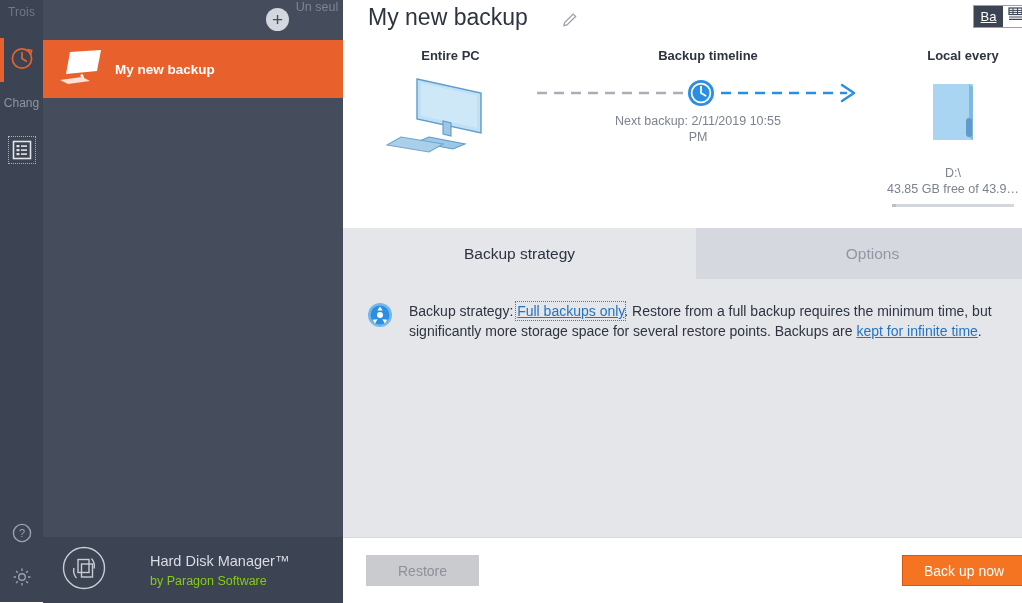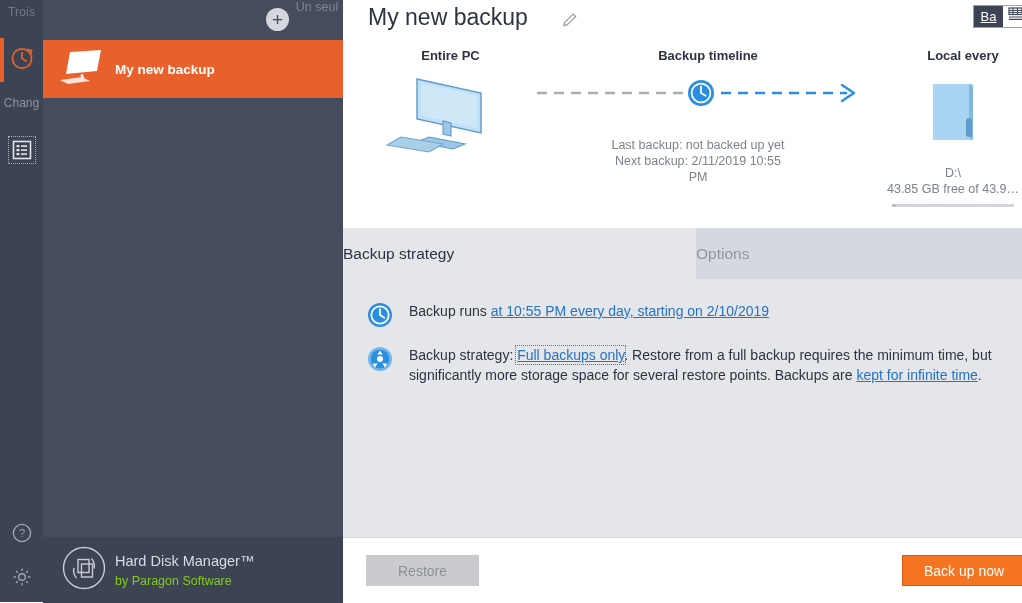--- a/index.html
+++ b/index.html
@@ -72,21 +72,21 @@
     display: flex; align-items: center; padding-left: 14px;
     position: relative; cursor: pointer;
   }
   .bi-icon { width: 58px; flex: 0 0 58px; }
   .bi-texts { display: flex; flex-direction: column; justify-content: center; }
   .bi-name { color: #ffffff; font-size: 13.5px; font-weight: bold; line-height: 19px; }
   .bi-sub  { color: #fbe0d4; font-size: 13px; line-height: 19px; }
 
   .sb-footer {
     position: absolute; left: 0; bottom: 0; width: 300px; height: 66px;
-    background: #3c4352; display: flex; align-items: center; padding-left: 18px;
+    background: #3c4352; display: flex; align-items: center; padding-left: 18px; gap: 35px;
   }
   .sb-logo { width: 54px; flex: 0 0 54px; }
   .sb-brand { display: flex; flex-direction: column; }
   .sb-brand-1 { color: #d9dce1; font-size: 14.5px; line-height: 21px; }
   .sb-brand-2 { color: #84cc16; font-size: 12.5px; line-height: 18px; }
 
   
   .main { flex: 1 1 auto; height: 603px; background: #ffffff;
           display: flex; flex-direction: column; position: relative; }
 
@@ -131,21 +131,21 @@
     width: 122px; height: 3px; background: #d3d6dc; margin-top: 7px;
   }
   .capacity-bar i { display: block; height: 3px; background: #b9bec7; width: 3%; }
 
   .tl-art { width: 100%; display: flex; justify-content: center; margin-top: 2px; }
   .tl-caption { margin-top: 24px; }
 
   
   .tabs { height: 51px; display: flex; background: #e4e6ea; }
   .tab {
-    flex: 1 1 50%; display: flex; align-items: center; justify-content: flex-start;
+    flex: 1 1 50%; display: flex; align-items: center; justify-content: center;
     font-size: 15.5px; cursor: pointer;
   }
   .tab.active { background: #e4e6ea; color: #2d3440; }
   .tab.inactive { background: #d5d8de; color: #9197a3; }
 
   
   .body {
     flex: 1 1 auto; background: #e4e6ea;
     padding: 22px 30px 0 24px;
   }
@@ -318,21 +318,20 @@
             <path d="M4 20 H150" stroke="#a9aeb8" stroke-width="2.4" stroke-dasharray="10 7" fill="none"></path>
             <g>
               <circle cx="168" cy="20" r="13" fill="#2a8fe0"></circle>
               <circle cx="168" cy="20" r="9.4" fill="none" stroke="#ffffff" stroke-width="1.7"></circle>
               <path d="M168 13.6 V20 L172.6 22.8" stroke="#ffffff" stroke-width="1.7" fill="none" stroke-linecap="round"></path>
             </g>
             <path d="M188 20 H314" stroke="#2a8fe0" stroke-width="2.4" stroke-dasharray="10 7" fill="none"></path>
             <path d="M309 12 L321 20 L309 28" stroke="#2a8fe0" stroke-width="2.4" fill="none" stroke-linecap="round" stroke-linejoin="round"></path>
           </svg>
         </div>
-        <div class="sum-caption tl-caption">Last backup: not backed up yet</div>
         <div class="sum-caption" style="margin-top:0;">Next backup: 2/11/2019 10:55 PM</div>
       </div>
 
       <div class="sum-col dest">
         <div class="sum-head">Local every</div>
         <div class="sum-art">
           <svg width="60" height="72" viewBox="0 0 60 72">
             <rect x="10" y="6" width="40" height="56" fill="#a9d5f2"></rect>
             <path d="M46 6 L50 9 L50 62 L46 59 Z" fill="#7fb9e0"></path>
             <rect x="43" y="40" width="6" height="19" rx="3" fill="#5f9bcb"></rect>
@@ -350,32 +349,20 @@
       <div class="tab active">
         <span>Backup strategy</span>
       </div>
       <div class="tab inactive">
         <span>Options</span>
       </div>
     </div>
 
     <div class="body">
 
-      <div class="row">
-        <div class="row-icon">
-          <svg width="26" height="26" viewBox="0 0 26 26">
-            <circle cx="13" cy="13" r="12" fill="#2a8fe0"></circle>
-            <circle cx="13" cy="13" r="8.7" fill="none" stroke="#ffffff" stroke-width="1.8"></circle>
-            <path d="M13 7.2 V13 L17.4 15.8" stroke="#ffffff" stroke-width="1.8" fill="none" stroke-linecap="round"></path>
-          </svg>
-        </div>
-        <div class="row-text">
-          <span>Backup runs </span><span class="lnk">at 10:55 PM every day, starting on 2/10/2019</span>
-        </div>
-      </div>
 
       <div class="row">
         <div class="row-icon">
           <svg width="26" height="26" viewBox="0 0 26 26">
             <circle cx="13" cy="13" r="12" fill="#74b7ea"></circle>
             <circle cx="13" cy="13" r="9.4" fill="#2a8fe0"></circle>
             <circle cx="13" cy="13" r="3" fill="#ffffff"></circle>
             <path d="M13 4.4 L15.6 8.6 L10.4 8.6 Z" fill="#ffffff"></path>
             <path d="M5.6 17.8 L10.6 17.2 L8 21.6 Z" fill="#ffffff"></path>
             <path d="M20.4 17.8 L17.8 21.6 L15.4 17.2 Z" fill="#ffffff"></path>

